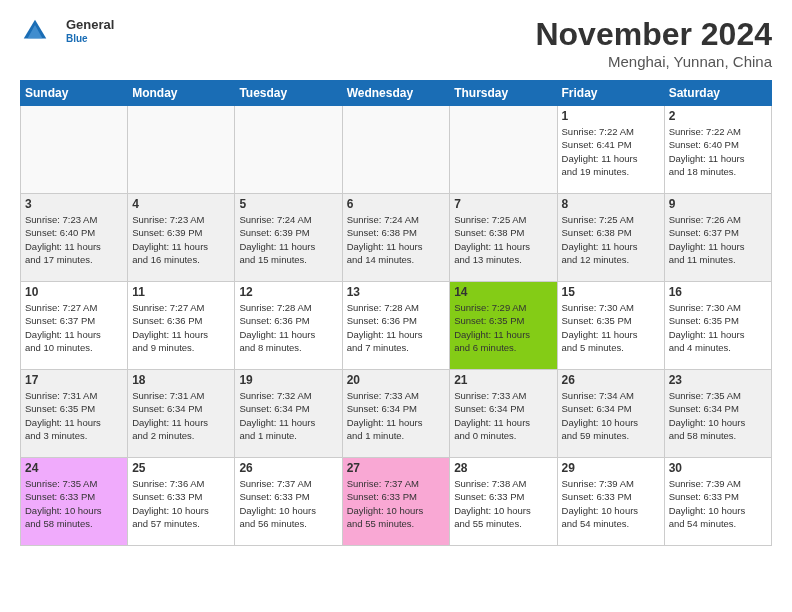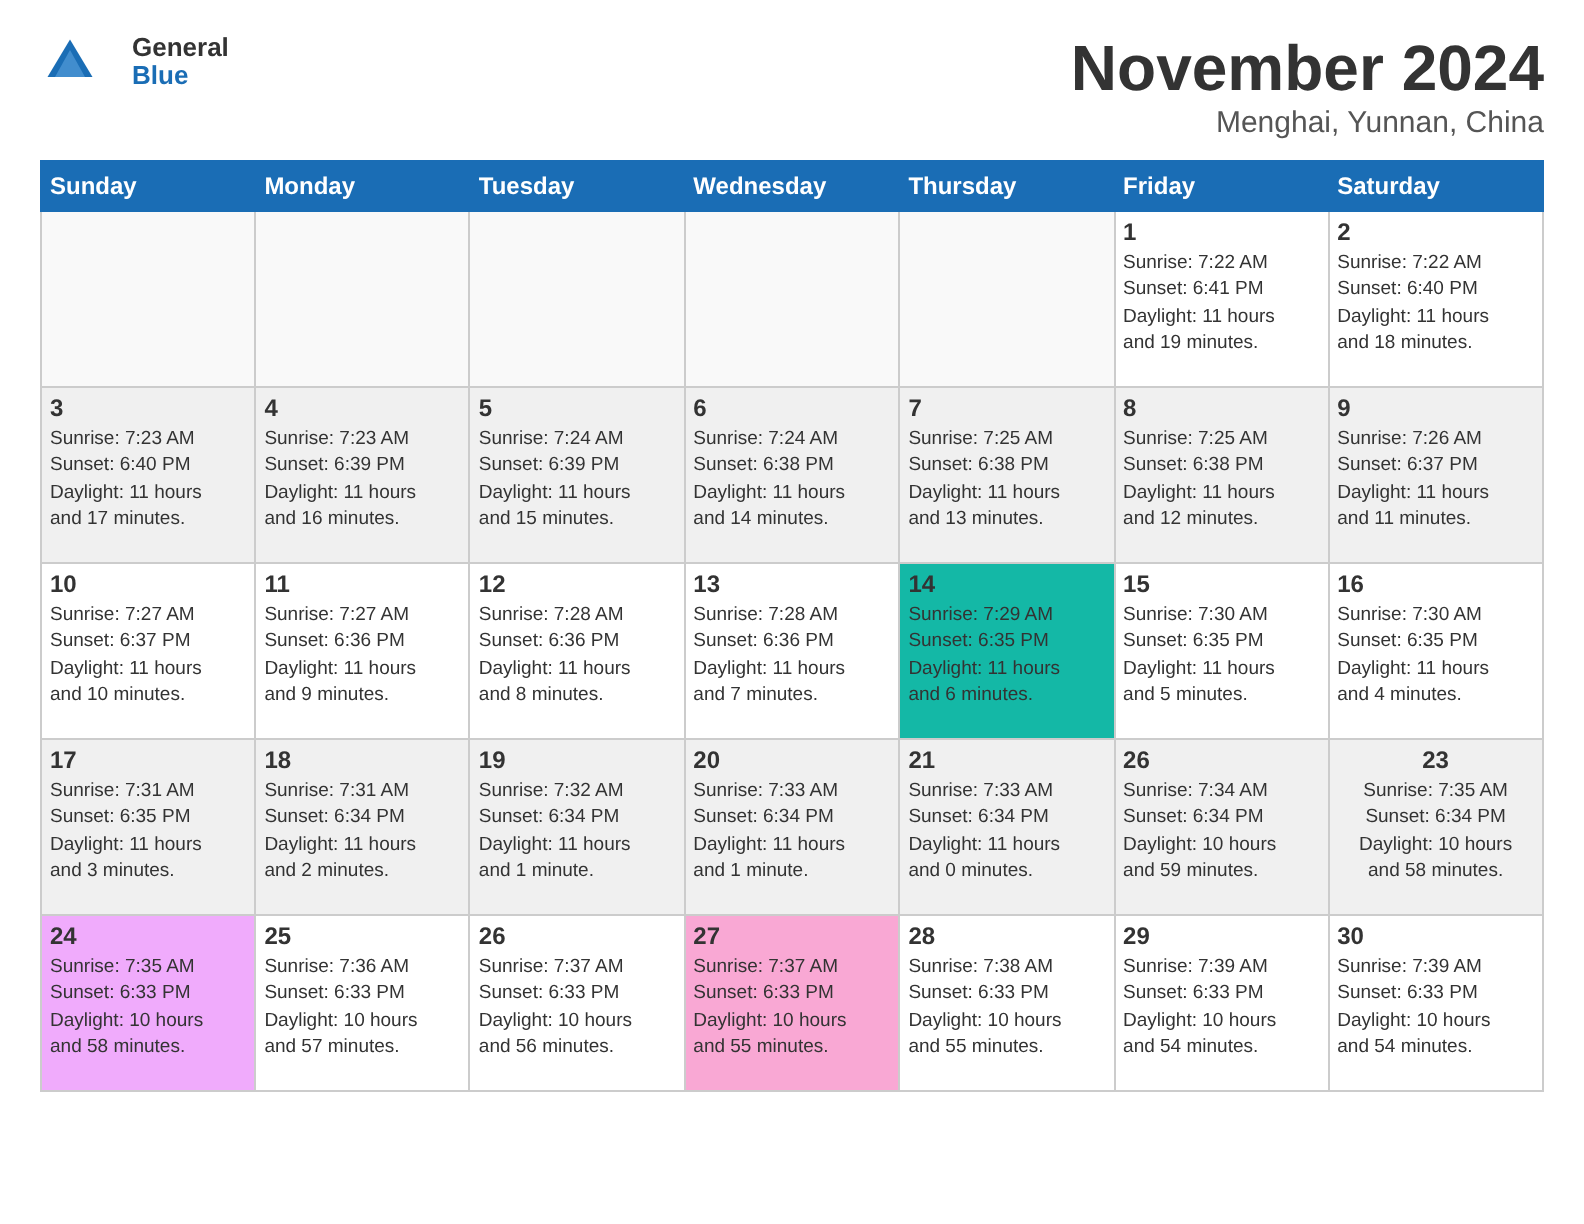--- a/index.html
+++ b/index.html
@@ -82,21 +82,21 @@
 
 <div class="container">
   <div class="header">
     <div class="logo">
       <svg class="logo-icon" viewBox="0 0 40 40">
         <polygon points="20,5 35,30 5,30" fill="#1a6db5"></polygon>
         <polygon points="20,12 30,30 10,30" fill="#5ba3e0" opacity="0.6"></polygon>
       </svg>
       <div>
         <div style="font-size:13px;font-weight:bold;color:#333;line-height:1.1;">General</div>
-        <div style="font-size:13px;font-weight:bold;color:#1a6db5;line-height:1.1;">Blue</div>
+        <div style="font-size:10px;font-weight:bold;color:#1a6db5;line-height:1.1;">Blue</div>
       </div>
     </div>
     <div class="title-block">
       <div class="month-title">November 2024</div>
       <div class="location">Menghai, Yunnan, China</div>
     </div>
   </div>
 
   <table class="calendar">
     <thead>
@@ -166,21 +166,21 @@
             <div class="day-info">Sunrise: 7:27 AM<br>Sunset: 6:36 PM<br>Daylight: 11 hours<br>and 9 minutes.</div>
           </td>
           <td style="background: rgb(255, 255, 255);">
             <span class="day-num">12</span>
             <div class="day-info">Sunrise: 7:28 AM<br>Sunset: 6:36 PM<br>Daylight: 11 hours<br>and 8 minutes.</div>
           </td>
           <td style="background: rgb(255, 255, 255);">
             <span class="day-num">13</span>
             <div class="day-info">Sunrise: 7:28 AM<br>Sunset: 6:36 PM<br>Daylight: 11 hours<br>and 7 minutes.</div>
           </td>
-          <td style="background: #14b8a6;">
+          <td style="background: #84cc16;">
             <span class="day-num">14</span>
             <div class="day-info">Sunrise: 7:29 AM<br>Sunset: 6:35 PM<br>Daylight: 11 hours<br>and 6 minutes.</div>
           </td>
           <td style="background: rgb(255, 255, 255);">
             <span class="day-num">15</span>
             <div class="day-info">Sunrise: 7:30 AM<br>Sunset: 6:35 PM<br>Daylight: 11 hours<br>and 5 minutes.</div>
           </td>
           <td style="background: rgb(255, 255, 255);">
             <span class="day-num">16</span>
             <div class="day-info">Sunrise: 7:30 AM<br>Sunset: 6:35 PM<br>Daylight: 11 hours<br>and 4 minutes.</div>
@@ -204,21 +204,21 @@
             <div class="day-info">Sunrise: 7:33 AM<br>Sunset: 6:34 PM<br>Daylight: 11 hours<br>and 1 minute.</div>
           </td>
           <td style="background: rgb(240, 240, 240);">
             <span class="day-num">21</span>
             <div class="day-info">Sunrise: 7:33 AM<br>Sunset: 6:34 PM<br>Daylight: 11 hours<br>and 0 minutes.</div>
           </td>
           <td style="background: rgb(240, 240, 240);">
             <span class="day-num">26</span>
             <div class="day-info">Sunrise: 7:34 AM<br>Sunset: 6:34 PM<br>Daylight: 10 hours<br>and 59 minutes.</div>
           </td>
-          <td style="background: rgb(240, 240, 240); text-align: center;">
+          <td style="background: rgb(240, 240, 240);">
             <span class="day-num">23</span>
             <div class="day-info">Sunrise: 7:35 AM<br>Sunset: 6:34 PM<br>Daylight: 10 hours<br>and 58 minutes.</div>
           </td>
         </tr>
         <tr>
           <td style="background: #f0abfc;">
             <span class="day-num">24</span>
             <div class="day-info">Sunrise: 7:35 AM<br>Sunset: 6:33 PM<br>Daylight: 10 hours<br>and 58 minutes.</div>
           </td>
           <td style="background: rgb(255, 255, 255);">

